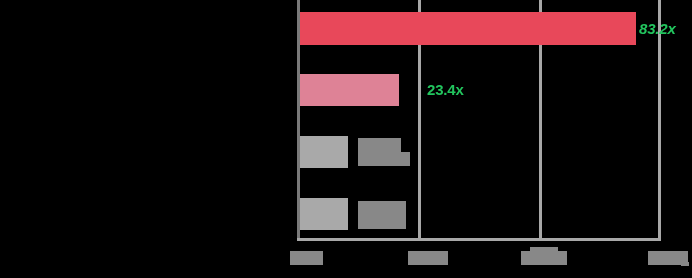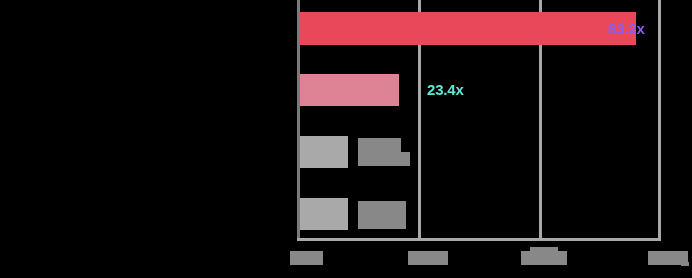--- a/index.html
+++ b/index.html
@@ -91,24 +91,24 @@
   <div class="plot-area"></div>
 
   <div class="gridline" style="left:418px;"></div>
   <div class="gridline" style="left:539px;"></div>
   <div class="gridline" style="left:658px;"></div>
 
   <div class="y-axis-line"></div>
   <div class="x-axis-line"></div>
 
   <div class="bar" style="top:12px; height:33px; width:336px; background:#E8485A;"></div>
-  <div class="bar-value" style="left:608px; top:20px; color:#8b5cf6;">83.2x</div>
+  <div class="bar-value" style="left:639px; top:20px; color:#22c55e;font-style:italic;">83.2x</div>
 
   <div class="bar" style="top:74px; height:32px; width:99px; background:#DE8296;"></div>
-  <div class="bar-value" style="left:427px; top:81px; color:#5eead4;">23.4x</div>
+  <div class="bar-value" style="left:427px; top:81px; color:#22c55e;">23.4x</div>
 
   <div class="bar" style="top:136px; height:32px; width:48px; background:#A9A9A9;"></div>
 
   <div class="redacted" style="left:358px; top:138px; width:43px; height:14px;"></div>
   <div class="redacted" style="left:358px; top:152px; width:52px; height:14px;"></div>
 
   <div class="bar" style="top:198px; height:32px; width:48px; background:#A9A9A9;"></div>
   <div class="redacted" style="left:358px; top:201px; width:48px; height:28px;"></div>
 
   <div class="redacted-tick" style="left:290px; width:33px;"></div>

